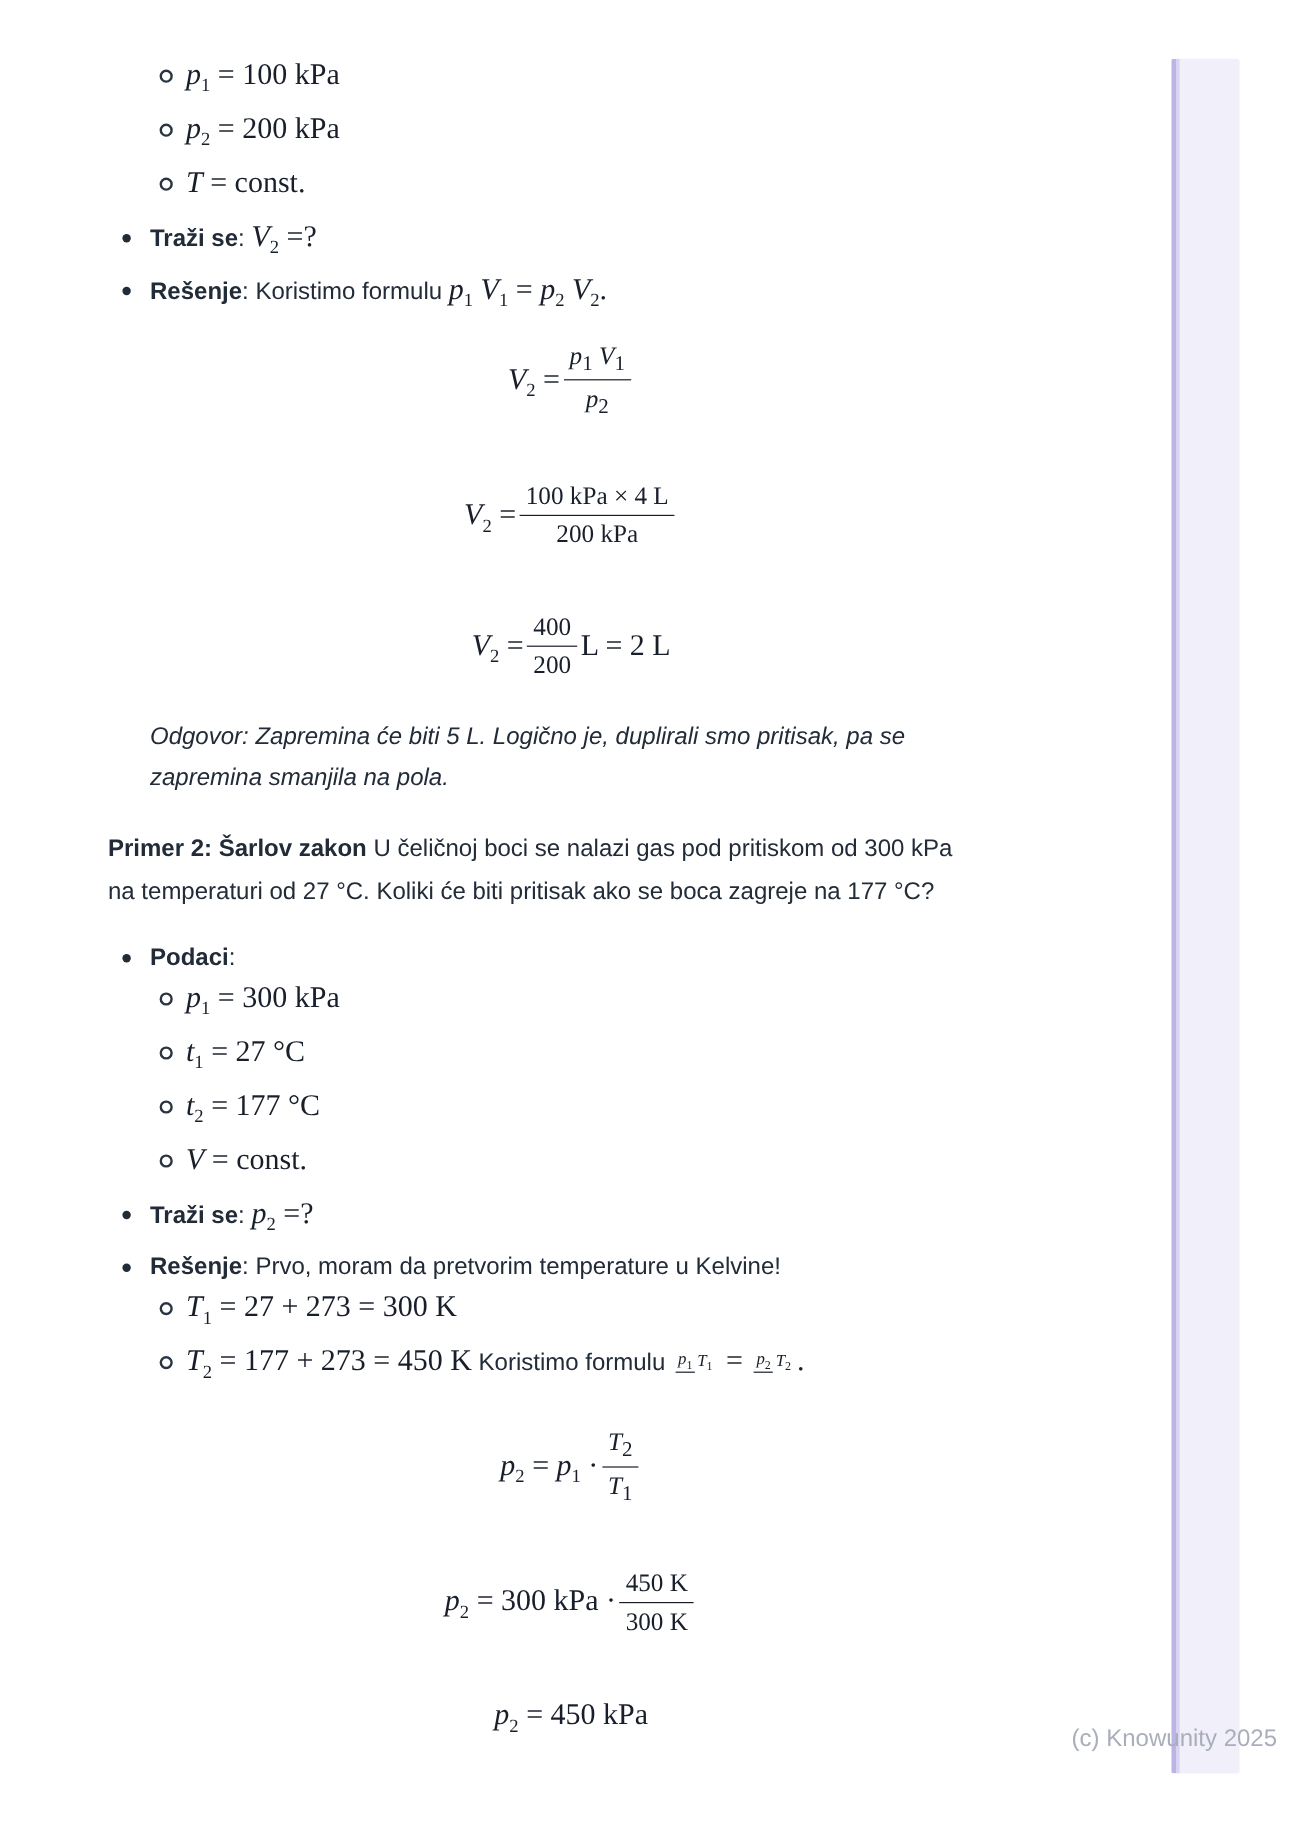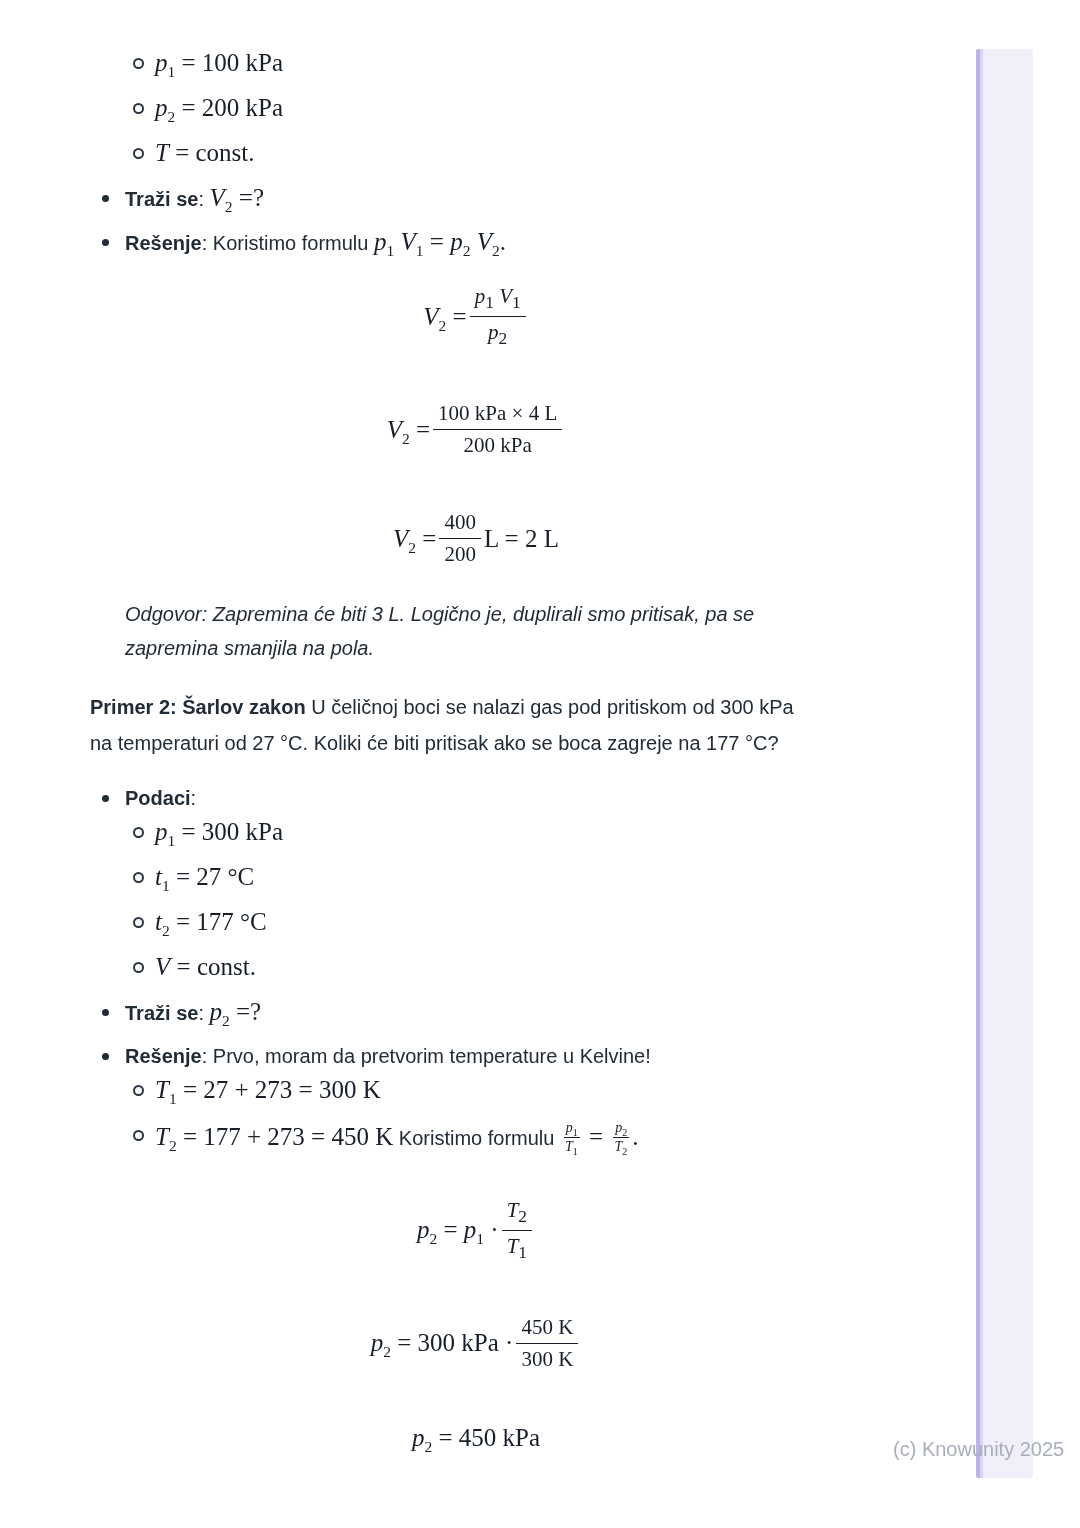--- a/index.html
+++ b/index.html
@@ -28,21 +28,21 @@
   .li2 .b2{position:absolute;left:43px;top:8px;width:7px;height:7px;border-radius:50%;border:2px solid #2a3442;box-sizing:content-box;background:#fff;}
   .sublist{margin:0;}
   
   .formula{text-align:center;margin-top:52px;font-family:"Liberation Serif",serif;font-size:21px;color:#181f2b;}
   .formula .mrow{display:inline-flex;align-items:center;}
   .formula.first{margin-top:28px;}
   .dfrac{display:inline-block;vertical-align:middle;text-align:center;margin:0 3px;}
   .dfrac .num{display:block;padding:0 5px 3px;border-bottom:1.6px solid #181f2b;}
   .dfrac .den{display:block;padding:3px 5px 0;}
   
-  .ifrac{display:inline-flex;flex-direction:column;align-items:flex-end;vertical-align:middle;
+  .ifrac{display:inline-flex;align-items:flex-start;vertical-align:middle;
          font-size:14px;line-height:1.15;margin:0 3px;position:relative;top:-2px;
          font-family:"Liberation Serif",serif;color:#181f2b;}
   .ifrac .n{padding:0 2px 1px;border-bottom:1px solid #181f2b;}
   .ifrac .d{padding:1px 2px 0;}
   .ifrac sub{font-size:10px;line-height:0;}
   
   .answer{margin:30px 0 0 35px;width:685px;font-style:italic;line-height:34px;}
   .answer .line{display:block;}
   .primer{margin:24px 0 0 0;line-height:36px;}
   .primer .line{display:block;}
@@ -123,21 +123,21 @@
       <span class="math"><i>V</i><sub>2</sub> = </span>
       <span class="dfrac">
           <span class="num">400</span>
           <span class="den">200</span>
         </span>
       <span class="math"> L = 2 L</span>
     </span>
   </div>
 
   <div class="answer">
-    <span class="line">Odgovor: Zapremina će biti 3 L. Logično je, duplirali smo pritisak, pa se</span>
+    <span class="line">Odgovor: Zapremina će biti 5 L. Logično je, duplirali smo pritisak, pa se</span>
     <span class="line">zapremina smanjila na pola.</span>
   </div>
 
   <div class="primer">
     <span class="line"><b>Primer 2: Šarlov zakon</b><span> U čeličnoj boci se nalazi gas pod pritiskom od 300 kPa</span></span>
     <span class="line">na temperaturi od 27 °C. Koliki će biti pritisak ako se boca zagreje na 177 °C?</span>
   </div>
 
   <div class="li1 mt-block" style="margin-bottom:8px;">
     <span class="b1"></span>

